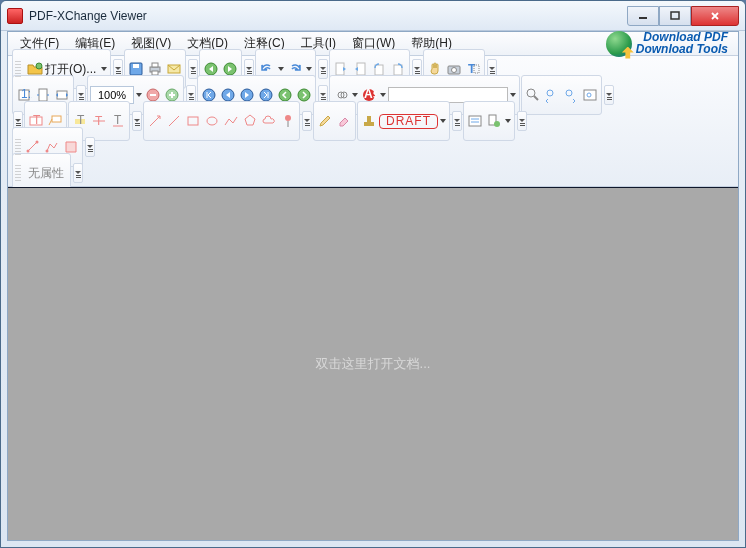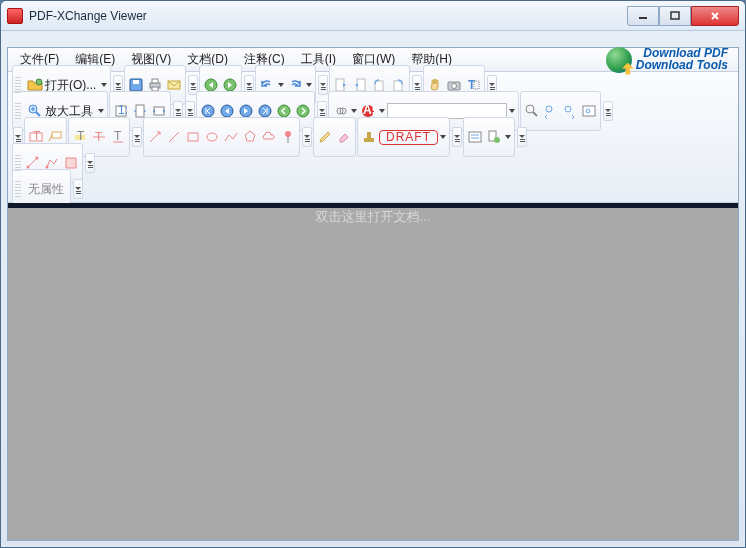--- a/index.html
+++ b/index.html
@@ -6,41 +6,41 @@
 body{background:#5b7aa0;width:746px;height:548px;overflow:hidden}
 .window{width:746px;height:548px;background:linear-gradient(#e8eff7,#dce6f2);border:1px solid #4a6a8a;border-radius:6px 6px 0 0;display:flex;flex-direction:column}
 .titlebar{height:30px;background:linear-gradient(#f4f8fc,#dfe9f5);border-radius:6px 6px 0 0;display:flex;align-items:center;padding:0 6px;border-bottom:1px solid #b8c8dc}
 .app-icon{width:16px;height:16px;background:linear-gradient(#f66,#c22);border:1px solid #a11;border-radius:2px;margin-right:6px}
 .title-text{color:#1a2b3c;flex:1}
 .win-controls{display:flex;gap:0}
 .win-btn{width:32px;height:20px;background:linear-gradient(#f0f4fa,#d6e0ee);border:1px solid #8fa8c4;display:flex;align-items:center;justify-content:center;cursor:pointer}
 .win-btn.min{border-radius:0 0 0 3px}
 .win-btn.close{background:linear-gradient(#e88,#d33);border-color:#a22;border-radius:0 0 3px 0;width:48px}
 .win-btn svg{width:12px;height:10px}
-.client{flex:1;background:#fff;margin:16px 6px 6px 6px;border:1px solid #8fa8c4;display:flex;flex-direction:column}
+.client{flex:1;background:#fff;margin:0 6px 6px 6px;border:1px solid #8fa8c4;display:flex;flex-direction:column}
 .menubar{height:24px;background:linear-gradient(#fdfdfe,#eef2f8);border-bottom:1px solid #c4d0e0;display:flex;align-items:center;padding:0 4px}
 .menu-item{padding:2px 8px;cursor:pointer;color:#222}
 .download-pdf{margin-left:auto;display:flex;align-items:flex-start;gap:4px;color:#0a5bb0;font-style:italic;font-weight:bold;font-size:11px;padding-right:6px;cursor:pointer}
 .globe-icon{width:26px;height:26px;background:radial-gradient(circle at 35% 30%,#8fd98f,#2a9a4a 60%,#0a5bb0 100%);border-radius:50%;position:relative}
 .globe-icon::after{content:"";position:absolute;right:-2px;bottom:-2px;width:12px;height:12px;background:#f5c23c;clip-path:polygon(50% 0,100% 50%,70% 50%,70% 100%,30% 100%,30% 50%,0 50%)}
 .toolbars{background:linear-gradient(#fbfcfe,#e8eef6);border-bottom:1px solid #c4d0e0}
 .toolbar-row{display:flex;align-items:center;height:26px;padding:2px 4px;gap:1px;flex-wrap:nowrap}
 .tb-group{display:flex;align-items:center;border:1px solid #cfd8e6;border-radius:3px;background:linear-gradient(#fdfdfe,#eef2f8);padding:1px 2px;gap:1px;height:40px}
 .tb-btn{min-width:18px;height:18px;display:flex;align-items:center;justify-content:center;cursor:pointer;border-radius:2px;padding:0 1px}
 .tb-btn.wide{padding:0 3px;gap:2px}
 .tb-drop{width:8px;display:flex;align-items:center;justify-content:center;cursor:pointer}
 .tb-drop::after{content:"";border-left:3px solid transparent;border-right:3px solid transparent;border-top:4px solid #444}
 .tb-label{color:#222;white-space:nowrap}
 .zoom-input{width:44px;height:18px;border:1px solid #b8c8dc;background:#fff;text-align:center;font-size:11px}
 .grip{width:6px;background:repeating-linear-gradient(#888 0 1px,transparent 1px 3px);height:16px;opacity:.35;margin-right:2px}
 .overflow-handle{width:10px;height:20px;border:1px solid #cfd8e6;border-radius:2px;background:linear-gradient(#fdfdfe,#eef2f8);display:flex;flex-direction:column;align-items:center;justify-content:center;gap:1px;cursor:pointer;margin-left:1px}
 .overflow-handle::before{content:"";border-left:3px solid transparent;border-right:3px solid transparent;border-top:3px solid #555}
 .overflow-handle::after{content:"";width:5px;height:1px;background:#555;box-shadow:0 2px 0 #555}
 .ico{width:16px;height:16px;display:block}
-.content{flex:1;background:#a9a9a9;display:flex;align-items:flex-start;justify-content:center;border-top:5px solid #0f172a}
+.content{flex:1;background:#a9a9a9;display:flex;align-items:center;justify-content:center;border-top:1px solid #0f172a}
 .placeholder-text{color:#d8d8d8;font-size:13px}
 .dl-text{line-height:1.05;text-align:right}
 .stamp{border:1.5px solid #d33;border-radius:4px;padding:0 6px;height:15px;display:flex;align-items:center;color:#d33;font-weight:normal;letter-spacing:1px;font-size:10px;font-family:Georgia,serif}
 </style>
 </head>
 <body>
 
 <div class="window">
   <div class="titlebar">
     <div class="app-icon"></div>
@@ -194,52 +194,57 @@
                 <text x="3" y="12" font-size="11" fill="#4a8ad8" font-weight="bold">T</text>
                 <rect x="9" y="4" width="5" height="8" fill="none" stroke="#888" stroke-dasharray="1 1"></rect>
               </svg>
             </div>
         </div>
         <div class="overflow-handle"></div>
       </div>
 
       <div class="toolbar-row">
         <div class="tb-group">
-          <div class="grip"></div>
-          <div class="tb-btn wide">
-            <svg class="ico" viewBox="0 0 16 16">
-                <circle cx="6" cy="6" r="4" fill="#cfe6ff" stroke="#4a8ad8"></circle>
-                <path d="M9 9l4 4" stroke="#4a8ad8" stroke-width="2"></path>
-                <path d="M6 4v4M4 6h4" stroke="#4a8ad8"></path>
-              </svg>
-            <span class="tb-label">放大工具</span>
-          </div>
-          <div class="tb-drop"></div>
-        </div>
-        <div class="tb-group">
           <div class="tb-btn">
               <svg class="ico" viewBox="0 0 16 16">
                 <rect x="3" y="3" width="10" height="10" fill="#fff" stroke="#888"></rect>
                 <text x="5" y="11" font-size="8" fill="#4a8ad8">1:1</text>
               </svg>
             </div>
           <div class="tb-btn">
               <svg class="ico" viewBox="0 0 16 16">
                 <rect x="4" y="2" width="8" height="12" fill="#fff" stroke="#888"></rect>
                 <path d="M2 8h2M12 8h2" stroke="#4a8ad8"></path>
               </svg>
             </div>
           <div class="tb-btn">
               <svg class="ico" viewBox="0 0 16 16">
                 <rect x="3" y="4" width="10" height="8" fill="#fff" stroke="#888"></rect>
                 <path d="M2 8l2-2v4zM14 8l-2-2v4z" fill="#4a8ad8"></path>
               </svg>
             </div>
         </div>
         <div class="overflow-handle"></div>
+        <div class="tb-group">
+          <input class="zoom-input" value="100%" style="">
+          <div class="tb-drop"></div>
+          <div class="tb-btn">
+              <svg class="ico" viewBox="0 0 16 16">
+                <circle cx="8" cy="8" r="6" fill="#f0a8a8" stroke="#c86868"></circle>
+                <rect x="5" y="7" width="6" height="2" fill="#fff"></rect>
+              </svg>
+            </div>
+          <div class="tb-btn">
+              <svg class="ico" viewBox="0 0 16 16">
+                <circle cx="8" cy="8" r="6" fill="#a8d8a8" stroke="#68a868"></circle>
+                <rect x="5" y="7" width="6" height="2" fill="#fff"></rect>
+                <rect x="7" y="5" width="2" height="6" fill="#fff"></rect>
+              </svg>
+            </div>
+        </div>
         <div class="overflow-handle"></div>
         <div class="tb-group">
           <div class="tb-btn">
               <svg class="ico" viewBox="0 0 16 16">
                 <circle cx="8" cy="8" r="6" fill="#6fa8e8" stroke="#2a5a9a"></circle>
                 <path d="M10 5l-3 3 3 3M6 5v6" stroke="#fff" fill="none"></path>
               </svg>
             </div>
           <div class="tb-btn">
               <svg class="ico" viewBox="0 0 16 16">

